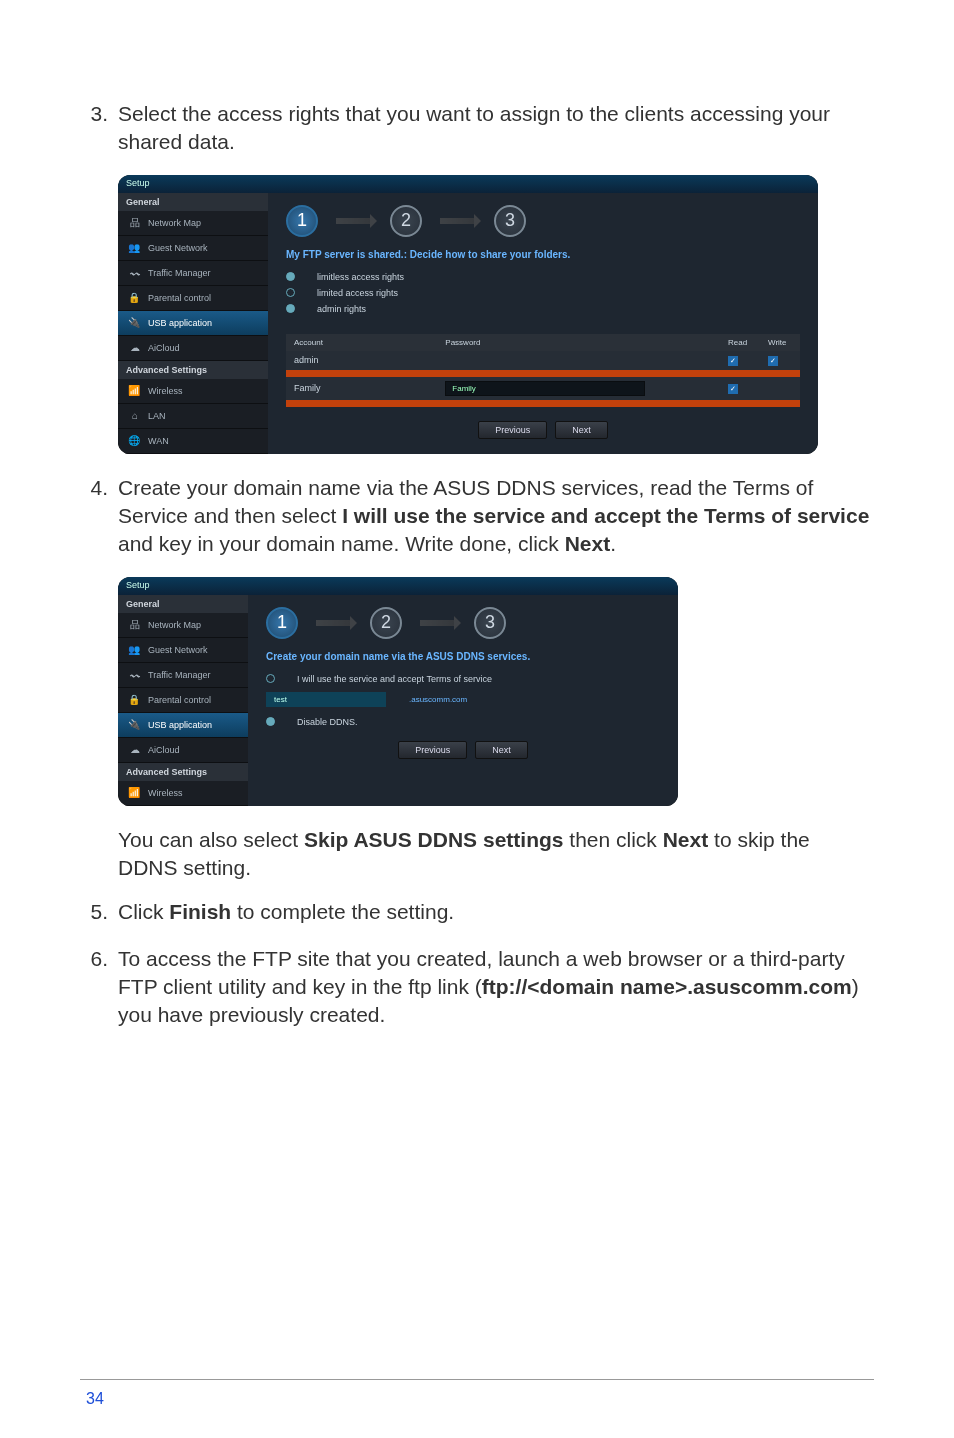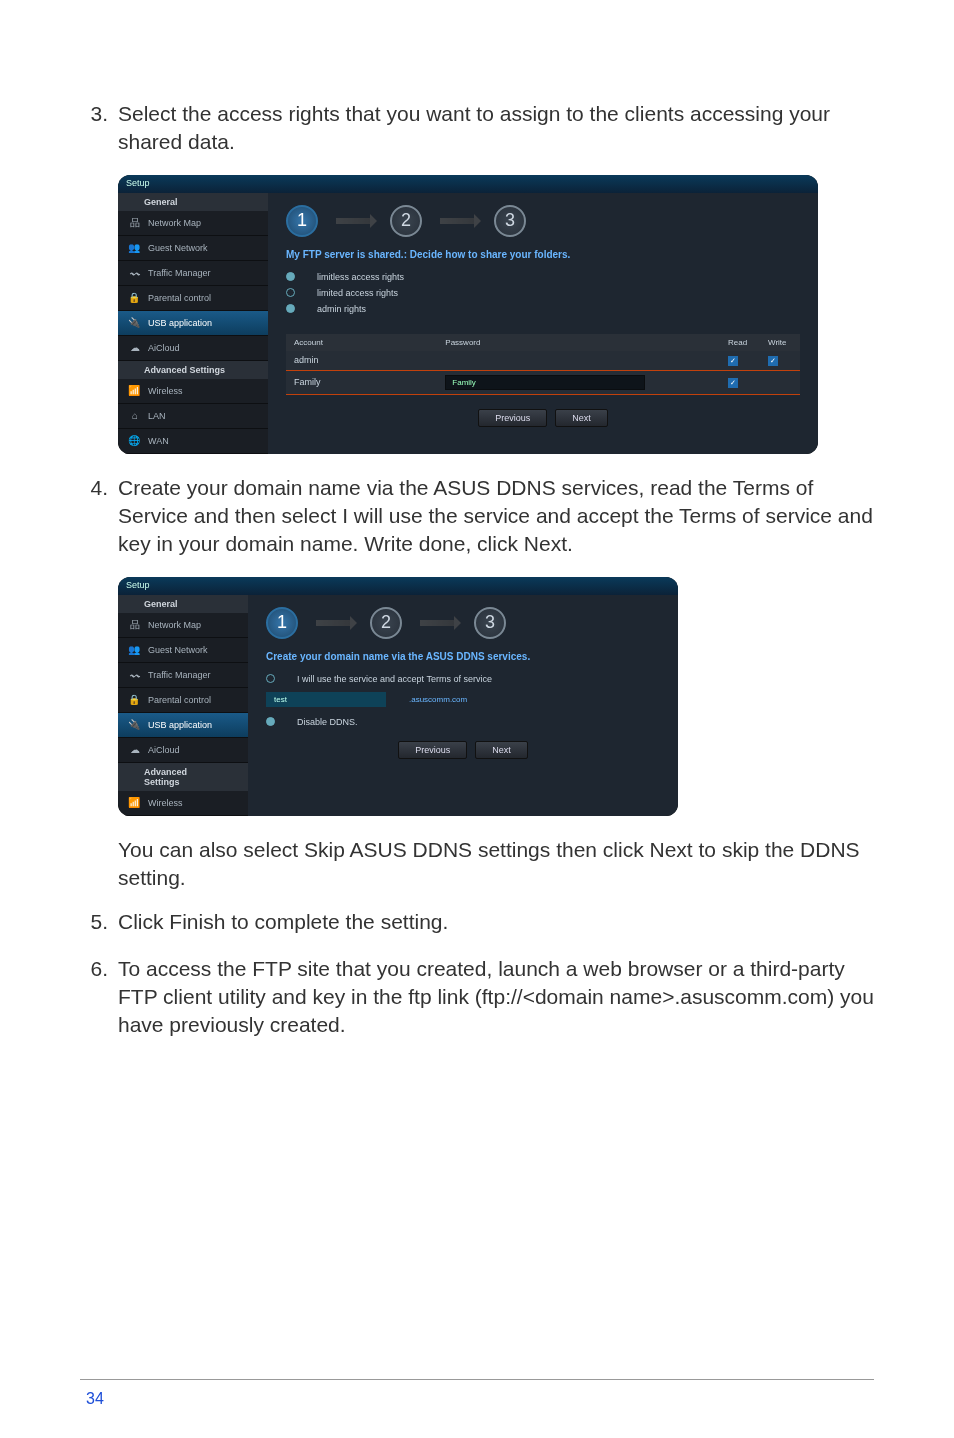--- a/index.html
+++ b/index.html
@@ -9,50 +9,50 @@
       font-family: "Segoe UI", Arial, sans-serif;
       background: #fff;
       color: #333;
       padding: 100px 80px 40px 80px;
       position: relative;
     }
     .step-text { font-size: 21px; line-height: 1.35; margin-bottom: 18px; }
     .step-row { display: flex; }
     .step-num { width: 38px; flex-shrink: 0; text-align: right; padding-right: 10px; }
     .step-body { flex: 1; }
-    .bold { font-weight: normal; }
+    .bold { font-weight: bold; }
     .screenshot {
       width: 700px;
       margin: 8px 0 20px 38px;
       background: #000;
       border-radius: 12px;
       overflow: hidden;
       font-size: 9px;
       color: #c9d4de;
     }
     .scr-top { background: linear-gradient(#0a3a5a,#0b2238); height: 18px; font-size: 9px; padding: 3px 8px; color: #cfe; }
     .scr-body { display: flex; }
     .scr-sidebar { width: 150px; background: #1a1e24; }
-    .side-hdr { background: #2a3038; padding: 4px 26px; font-size: 9px; font-weight: bold; color: #d0d6dd; }
+    .side-hdr { background: #2a3038; padding: 4px 8px; font-size: 9px; font-weight: bold; color: #d0d6dd; }
     .side-item { display: flex; align-items: center; padding: 5px 10px; font-size: 9px; color: #a8b3bd; border-bottom: 1px solid #0d0f12; gap: 6px; }
     .side-item.active { background: linear-gradient(#1a5a88,#0d3d5e); color: #fff; }
     .side-icon { width: 14px; height: 14px; display: flex; align-items: center; justify-content: center; font-size: 10px; }
     .scr-main { flex: 1; background: #1e2630; padding: 12px 18px; }
     .steps-row { display: flex; align-items: center; gap: 18px; margin-bottom: 12px; }
     .step-circle { width: 32px; height: 32px; border-radius: 50%; border: 2px solid #7a8894; display: flex; align-items: center; justify-content: center; font-size: 18px; color: #cfd8e2; background: radial-gradient(#3a444f,#28303a); }
     .step-circle.active { border-color: #2b6ea0; background: radial-gradient(#3576ab,#1f4a6e); color: #fff; }
     .step-arrow { width: 36px; height: 6px; background: linear-gradient(90deg,#555,#444); position: relative; opacity: 0.6; }
     .step-arrow::after { content: ""; position: absolute; right: -5px; top: -4px; border-left: 7px solid #555; border-top: 7px solid transparent; border-bottom: 7px solid transparent; }
     .scr-heading { color: #6ab6ff; font-size: 10px; font-weight: bold; margin-bottom: 12px; }
     .radio-row { display: flex; align-items: center; gap: 22px; font-size: 9px; margin: 6px 0; }
     .radio-dot { width: 9px; height: 9px; border-radius: 50%; border: 1px solid #6ab; }
     .radio-dot.filled { background: #6ab; }
     .dark-table { width: 100%; margin-top: 20px; border-collapse: collapse; font-size: 9px; }
     .dark-table th { background: #2a3038; padding: 4px 8px; text-align: left; font-weight: normal; font-size: 8px; }
-    .dark-table td { background: #262d36; padding: 4px 8px; border-bottom: 1px solid #c2410c; }
+    .dark-table td { background: #262d36; padding: 4px 8px; border-bottom: 7px solid #c2410c; }
     .checkbox { width: 10px; height: 10px; background: #1f6cb0; display: inline-block; font-size: 7px; color: #fff; text-align: center; line-height: 10px; }
     .dark-input { background: #0e141a; border: 1px solid #0a0d10; color: #9fb; padding: 2px 6px; font-size: 8px; width: 200px; }
     .btn-row { display: flex; gap: 8px; justify-content: center; margin-top: 14px; }
     .dark-btn { background: linear-gradient(#3a4049,#23272e); border: 1px solid #111; color: #dde; padding: 3px 16px; font-size: 9px; border-radius: 2px; }
     .domain-row { display: flex; align-items: center; gap: 23px; margin-top: 8px; }
     .domain-input { background: #0e4258; border: none; padding: 3px 8px; color: #bfe; font-size: 8px; width: 120px; }
     .domain-suffix { color: #6ab6ff; font-size: 8px; }
     .sub-indent { margin-left: 38px; margin-top: 10px; margin-bottom: 16px; }
     .footer-line { position: absolute; bottom: 58px; left: 80px; right: 80px; border-top: 1px solid #999; }
     .page-num { position: absolute; bottom: 30px; left: 86px; font-size: 16px; color: #1d4ed8; }

